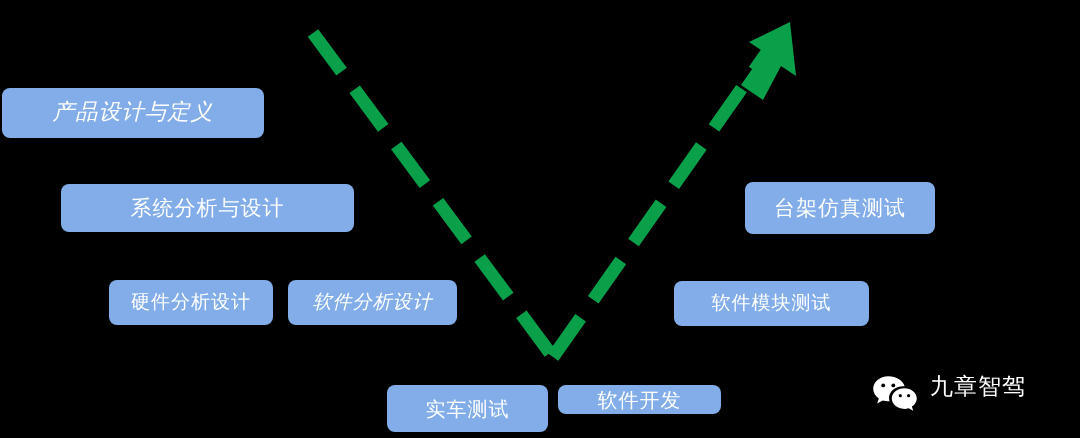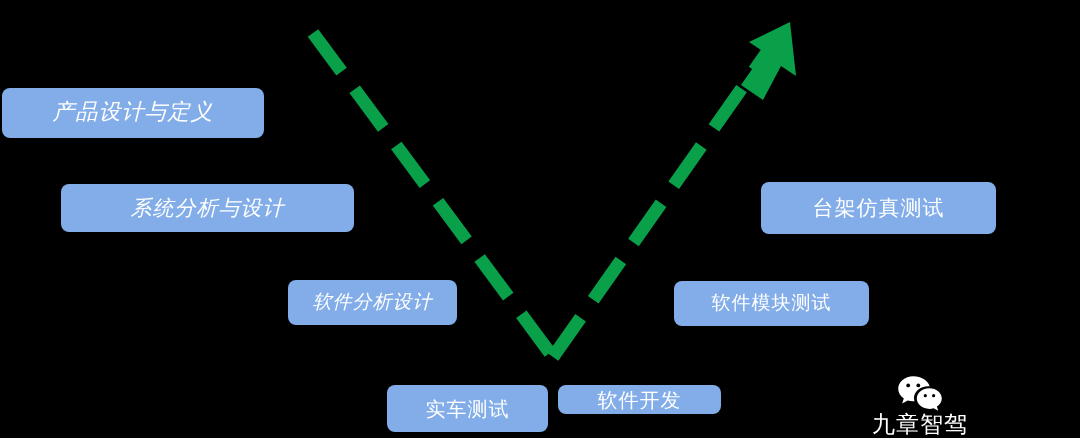--- a/index.html
+++ b/index.html
@@ -36,38 +36,36 @@
     letter-spacing: 1px;
     white-space: nowrap;
     text-rendering: geometricPrecision;
   }
   .node .node-label {
     display: block;
     line-height: 1;
   }
   
   .n-product-def    { left: 2px;   top: 88px;  width: 262px; height: 50px; font-size: 22px; font-style: italic; }
-  .n-sys-analysis   { left: 61px;  top: 184px; width: 293px; height: 48px; font-size: 21px; font-style: italic; }
+  .n-sys-analysis   { left: 61px;  top: 184px; width: 293px; height: 48px; font-size: 21px; }
   .n-hw-analysis    { left: 109px; top: 280px; width: 164px; height: 45px; font-size: 19px; }
   .n-sw-analysis    { left: 288px; top: 280px; width: 169px; height: 45px; font-size: 19px; font-style: italic; }
   .n-hw-dev         { left: 387px; top: 385px; width: 161px; height: 47px; font-size: 20px; }
   .n-sw-dev         { left: 558px; top: 385px; width: 163px; height: 29px; font-size: 20px; }
   .n-sw-module-test { left: 674px; top: 281px; width: 195px; height: 45px; font-size: 19px; }
-  .n-bench-sim-test { left: 745px; top: 182px; width: 235px; height: 52px; font-size: 21px; margin-left: 16px; }
+  .n-bench-sim-test { left: 745px; top: 182px; width: 190px; height: 52px; font-size: 21px; }
   .n-vehicle-test   { left: 828px; top: 88px;  width: 252px; height: 52px; font-size: 22px; }
 
   
   .watermark {
     position: absolute;
     left: 872px;
     top: 375px;
     display: flex;
-    align-items: center;
-    gap: 0;
-    flex-direction: column;
+    gap: 12px;
   }
   .watermark .wm-text {
     color: #ffffff;
     font-size: 23px;
     letter-spacing: 1px;
     line-height: 1;
     white-space: nowrap;
   }
   .wechat-icon { display: block; }
 </style>
@@ -86,20 +84,23 @@
   </svg>
 
   <div class="node n-product-def">
     <span class="node-label">产品设计与定义</span>
   </div>
 
   <div class="node n-sys-analysis">
     <span class="node-label">系统分析与设计</span>
   </div>
 
+  <div class="node n-hw-analysis">
+    <span class="node-label">硬件分析设计</span>
+  </div>
 
   <div class="node n-sw-analysis">
     <span class="node-label">软件分析设计</span>
   </div>
 
   <div class="node n-hw-dev">
     <span class="node-label">实车测试</span>
   </div>
 
   <div class="node n-sw-dev">

